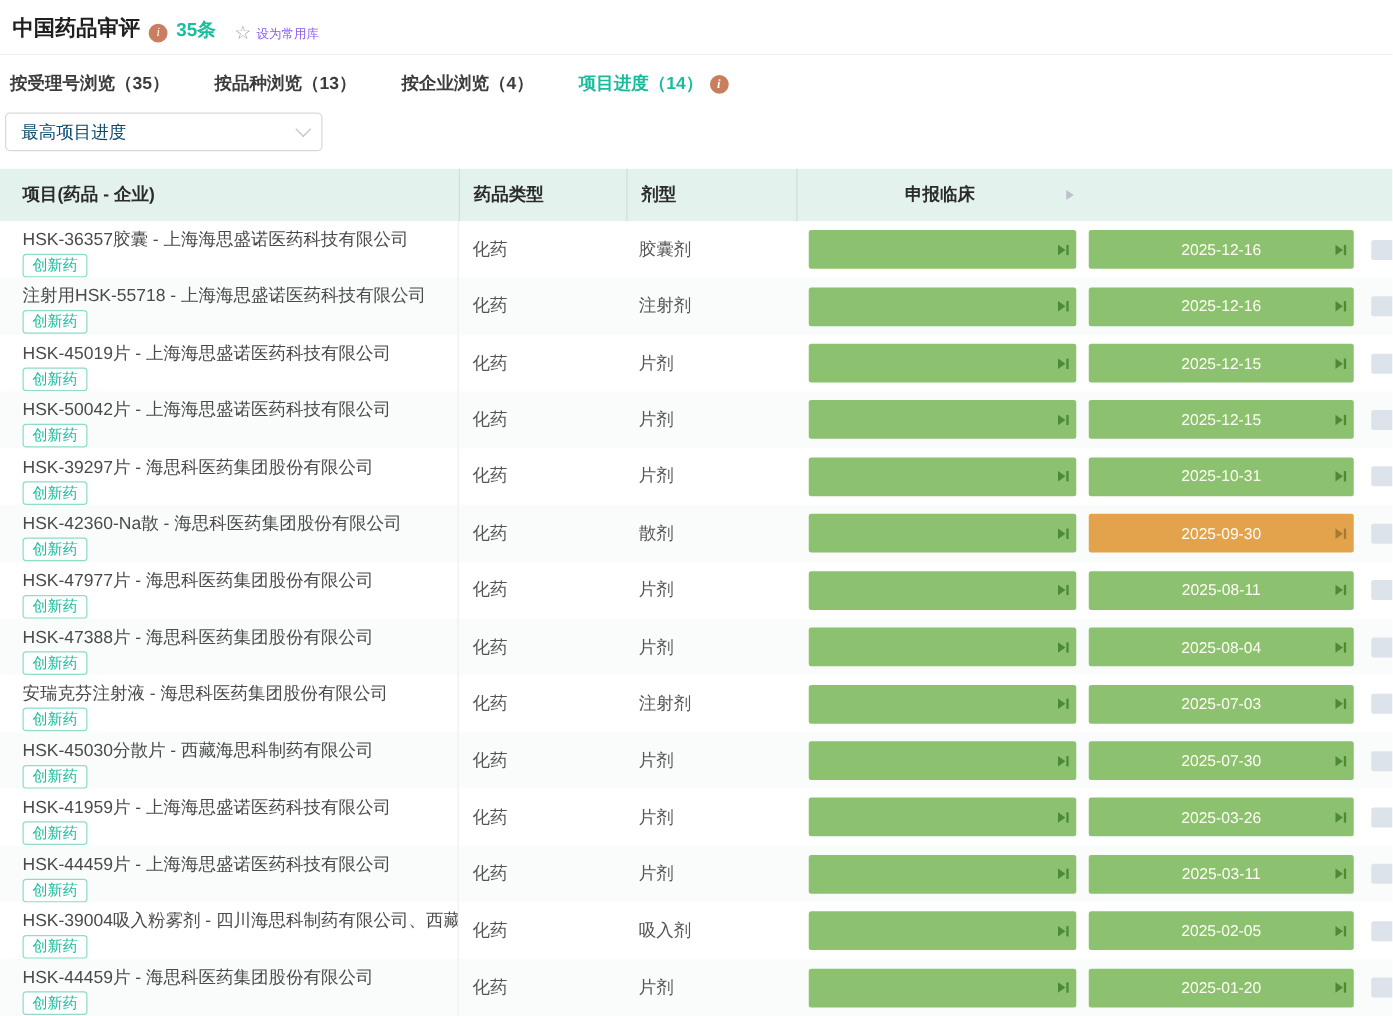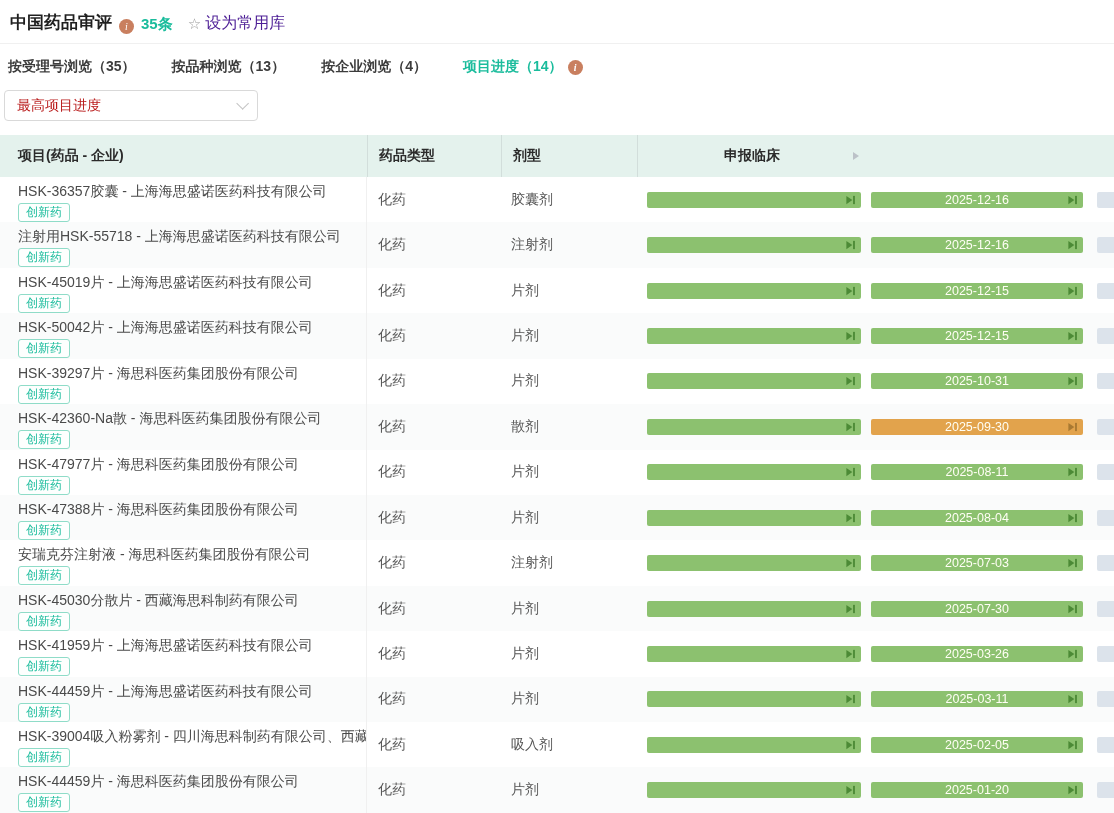--- a/index.html
+++ b/index.html
@@ -8,33 +8,33 @@
 
   
   .top-header { display:flex; align-items:flex-end; gap:7px; padding:11px 10px 9px 10px; }
   .page-title { font-size:17px; font-weight:bold; color:#1f1f1f; }
   .info-icon { width:15px; height:15px; border-radius:50%; background:var(--info,#c97f5f);
     color:#fff; font-size:10px; font-style:italic; font-family:"Liberation Serif",serif;
     display:flex; align-items:center; justify-content:center; flex:0 0 auto; }
   .count-badge { color:var(--teal,#1abc9c); font-weight:bold; font-size:15px; }
   .fav-group { display:flex; align-items:center; gap:4px; margin-left:8px; cursor:pointer; }
   .star-icon { font-size:15px; color:#9b9b9b; line-height:1; }
-  .fav-label { font-size:16px; color:#4c1d95; }
+  .fav-label { font-size:10px; color:#8b5cf6; }
   .title-divider { height:1px; background:#f0f0f0; }
 
   
   .tabs { display:flex; align-items:center; padding:14px 8px 12px 8px; gap:36px; }
   .tab { font-size:14px; font-weight:bold; color:#3c3c3c; cursor:pointer; display:flex; align-items:center; gap:5px; }
   .tab.active { color:var(--teal,#1abc9c); }
 
   
   .filter-row { padding:2px 4px 14px 4px; }
   .dropdown { width:254px; height:31px; border:1px solid #d9d9d9; border-radius:4px;
     display:flex; align-items:center; justify-content:space-between; padding:0 12px; cursor:pointer; background:#fff; }
-  .dropdown-placeholder { font-size:14px; color:#b91c1c; }
+  .dropdown-placeholder { font-size:14px; color:#0c4a6e; }
   .chevron { width:9px; height:9px; border-right:1.5px solid #c4c4c4; border-bottom:1.5px solid #c4c4c4;
     transform:rotate(45deg) translateY(-3px); }
 
   
   .table { width:1114px; border-bottom:1px solid #e7e7e7; }
   .thead { display:grid; grid-template-columns:367px 134px 136px 229px 224px 1fr;
     background:var(--header_bg,#e4f2ed); height:42px; align-items:center; }
   .th { font-size:14px; font-weight:bold; color:#2b2b2b; height:42px; display:flex; align-items:center; position:relative; }
   .th.c1 { padding-left:18px; }
   .th.c2, .th.c3 { padding-left:11px; border-left:1px solid #d2dedb; }
@@ -49,21 +49,21 @@
   .trow.alt { background:#fafbfb; }
   .cell { font-size:14px; color:#555; }
   .c-project { height:100%; padding:5px 0 0 18px; border-right:1px solid #f0f0f0; overflow:hidden; }
   .project-name { font-size:14px; color:#4a4a4a; line-height:19px; white-space:nowrap; overflow:hidden; }
   .tag { display:inline-block; margin-top:2px; padding:0 7px; font-size:12px; line-height:17px;
     color:var(--teal,#1abc9c); border:1px solid #8fdcc8; border-radius:3px; background:#fdfffe; }
   .c-type { padding-left:11px; }
   .c-form { padding-left:10px; }
   .c-bar { display:flex; align-items:center; }
 
-  .pbar { position:relative; height:16px; border-radius:2px; background:var(--green,#8cc16f); }
+  .pbar { position:relative; height:31px; border-radius:2px; background:var(--green,#8cc16f); }
   .pbar.declare { margin-left:10px; width:214px; }
   .pbar.approve { margin-left:5px;  width:212px; }
   .pbar.warning { background:var(--orange,#e2a34c); }
   .pbar-text { position:absolute; left:0; right:0; top:0; bottom:0; display:flex; align-items:center;
     justify-content:center; color:#fffef5; font-size:12.5px; }
   .step-icon { position:absolute; right:5px; top:50%; transform:translateY(-50%); width:11px; height:11px; display:block; }
   .step-icon svg { display:block; width:11px; height:11px; fill:var(--green_dark,#4c8a36); }
   .pbar.warning .step-icon svg { fill:var(--orange_dark,#a87932); }
   .c-next { height:100%; display:flex; align-items:center; overflow:hidden; padding-left:7px; }
   .nextbar { width:60px; height:16px; border-radius:2px; background:var(--gray_bar,#dce3eb); flex:0 0 auto; }

